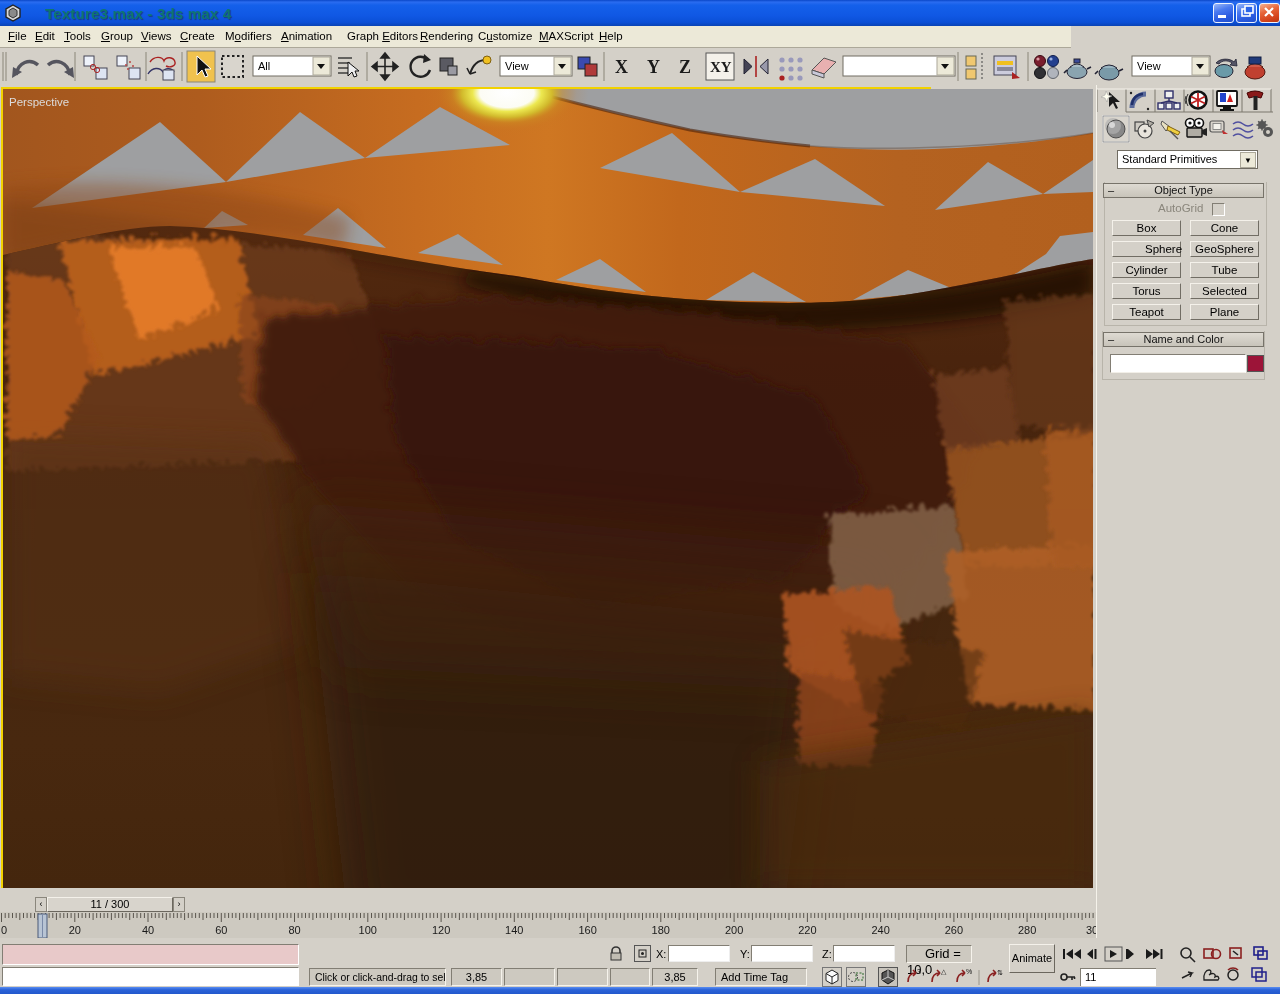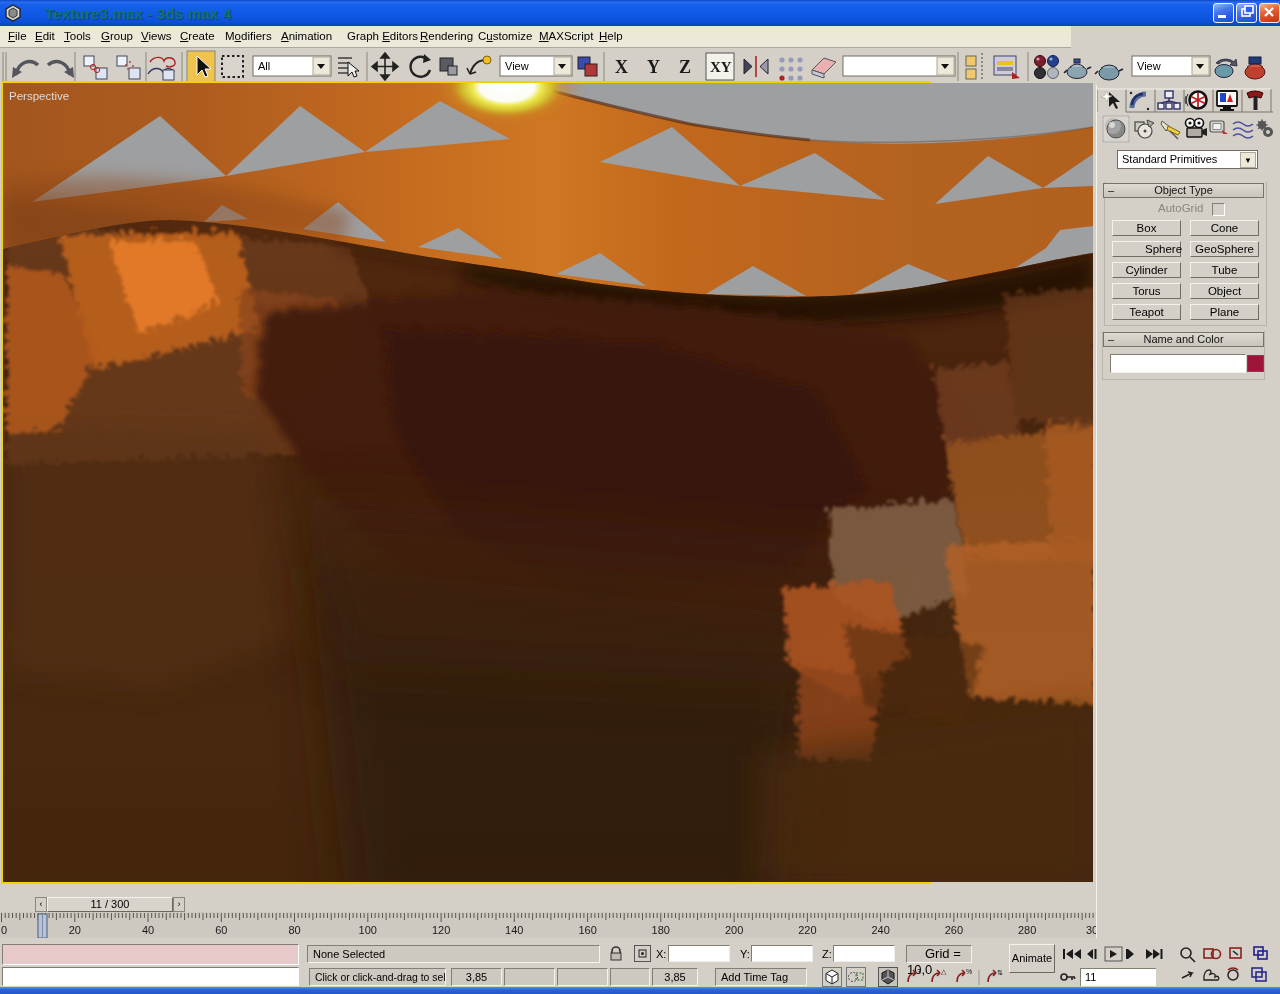--- a/index.html
+++ b/index.html
@@ -29,21 +29,21 @@
 
 
 #toolbar { left:0; top:48px; width:1280px; height:37px; background:#d4d0c8; }
 .ddrop { position:absolute; top:9px; height:20px; background:#fff;
   border:1px solid #888; font-size:11px; }
 .ddrop .arr { position:absolute; right:1px; top:1px; width:16px; height:16px;
   background:#ece9d8; border:1px solid #aca899; text-align:center; font-size:8px; line-height:15px;}
 .ddrop .txt { position:absolute; left:4px; top:3px; }
 
 
-#viewport { left:1px; top:81px; width:930px; height:803px;
+#viewport { left:1px; top:87px; width:930px; height:803px;
   border:2px solid #f2d200; background:#9e9fa1; }
 
 
 #sidepanel { left:1096px; top:85px; width:184px; height:859px; background:#d4d0c8;
   border-left:1px solid #f5f2ea; }
 .rollhead { position:absolute; left:1103px; width:161px; height:15px;
   background:linear-gradient(#dedad2,#c8c4ba); border:1px solid #77736a;
   font-size:11px; text-align:center; line-height:13px; color:#111; }
 .pbtn { position:absolute; width:69px; height:16px; background:#d4d0c8;
   border-top:1px solid #f4f1ea; border-left:1px solid #f4f1ea;
@@ -528,21 +528,21 @@
     <div class="rollhead" style="top:183px;"><span style="position:absolute;left:4px;top:0px;">–</span>Object Type</div>
     <div class="abs" style="left:1158px; top:202px; font-size:11.5px; color:#8a867c;">AutoGrid</div>
     <div class="abs" style="left:1212px; top:203px; width:13px; height:13px; background:#d4d0c8; border-top:1px solid #827e74; border-left:1px solid #827e74; border-right:1px solid #fff; border-bottom:1px solid #fff;"></div>
     <div class="pbtn" style="left:1112px; top:220px;">Box</div>
     <div class="pbtn" style="left:1190px; top:220px;">Cone</div>
     <div class="pbtn" style="left:1112px; top:241px;padding-left:32px;">Sphere</div>
     <div class="pbtn" style="left:1190px; top:241px;">GeoSphere</div>
     <div class="pbtn" style="left:1112px; top:262px;">Cylinder</div>
     <div class="pbtn" style="left:1190px; top:262px;">Tube</div>
     <div class="pbtn" style="left:1112px; top:283px;">Torus</div>
-    <div class="pbtn" style="left:1190px; top:283px;">Object</div>
+    <div class="pbtn" style="left:1190px; top:283px;">Selected</div>
     <div class="pbtn" style="left:1112px; top:304px;">Teapot</div>
     <div class="pbtn" style="left:1190px; top:304px;">Plane</div>
 
     <div class="abs" style="left:1102px; top:331px; width:163px; height:49px; border:1px solid #b8b4aa; border-top:none;"></div>
     <div class="rollhead" style="top:332px;"><span style="position:absolute;left:4px;top:0px;">–</span>Name and Color</div>
     <div class="abs" style="left:1110px; top:354px; width:136px; height:19px; background:#fff; border-top:1px solid #827e74; border-left:1px solid #827e74; border-right:1px solid #fff; border-bottom:1px solid #f2efe8;"></div>
     <div class="abs" style="left:1247px; top:355px; width:17px; height:17px; background:#9c1438; border:1px solid #555;"></div>
   </div>
 
   <div id="tsliderrow" class="abs">
@@ -877,21 +877,20 @@
       <rect x="38" y="2" width="9" height="24" fill="#b8c4d4" stroke="#4a5a78" stroke-width="1"></rect>
       <line x1="42.5" y1="3" x2="42.5" y2="25" stroke="#7a8aa8"></line>
     </svg>
   </div>
   <div id="botgap" class="abs"></div>
   <div id="statusbar" class="abs">
 
     <div class="abs" style="left:2px; top:0px; width:297px; height:21px; background:#e8c9c9; border-top:1px solid #827e74; border-left:1px solid #827e74; border-right:1px solid #fff; border-bottom:1px solid #fff;"></div>
     <div class="abs" style="left:2px; top:23px; width:297px; height:19px; background:#ffffff; border-top:1px solid #827e74; border-left:1px solid #827e74; border-right:1px solid #fff; border-bottom:1px solid #fff;"></div>
 
-    <div class="sunken" style="left:307px; top:1px; width:293px; height:18px; line-height:16px;"><span style="margin-left:5px">None Selected</span></div>
     <svg class="abs" style="left:609px; top:2px;" width="14" height="16" viewBox="0 0 14 16">
       <path d="M3,7 V5 a4,4 0 0 1 8,0 V7" fill="none" stroke="#333" stroke-width="1.6"></path>
       <rect x="2" y="7" width="10" height="7" fill="#c0bcb2" stroke="#333" stroke-width="1"></rect>
     </svg>
     <div class="abs" style="left:634px; top:1px; width:17px; height:17px; background:#d4d0c8; border:1px solid #555;"><svg width="15" height="15">
           <rect x="4" y="4" width="7" height="7" fill="none" stroke="#222"></rect>
           <circle cx="7.5" cy="7.5" r="1.5" fill="#222"></circle>
         </svg></div>
     <div class="abs" style="left:656px; top:4px; font-size:11px;">X:</div>
     <div class="abs" style="left:668px; top:1px; width:62px; height:17px; background:#fff; border-top:1px solid #827e74; border-left:1px solid #827e74; border-right:1px solid #eee; border-bottom:1px solid #eee;"></div>

